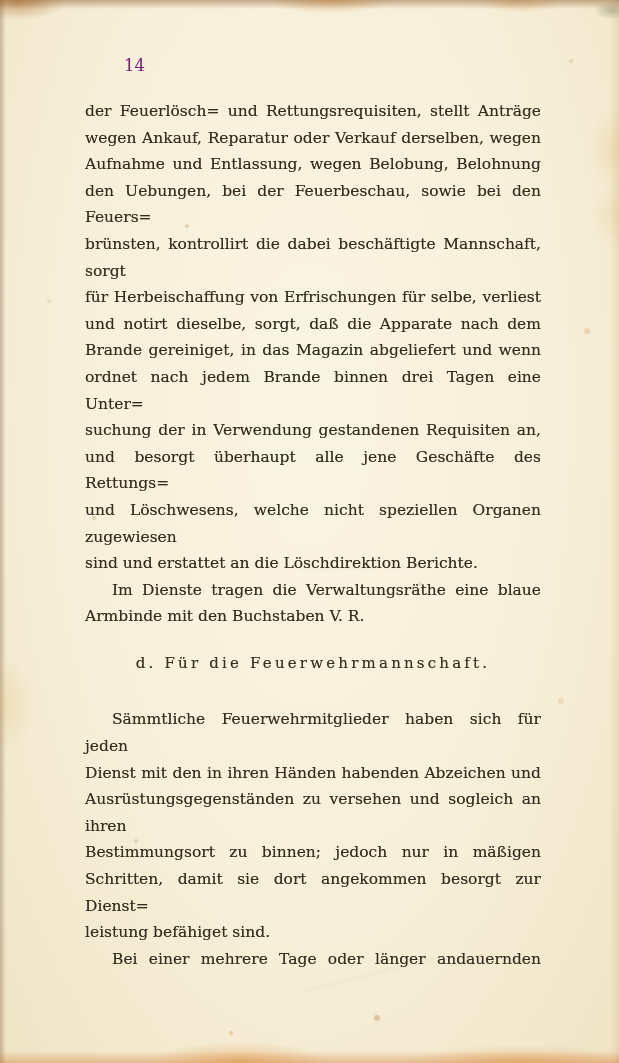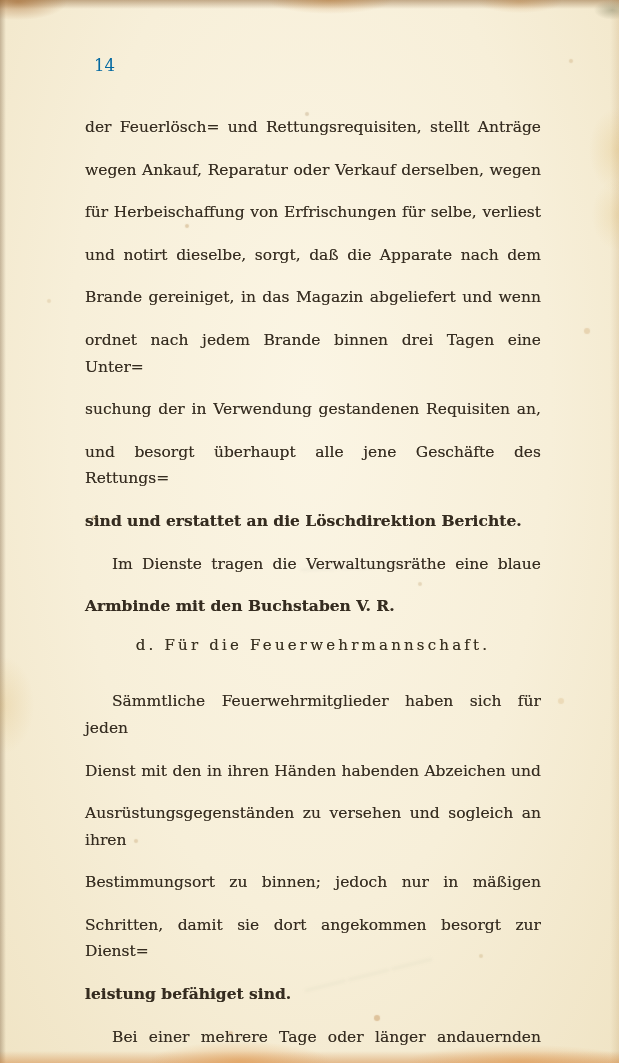--- a/index.html
+++ b/index.html
@@ -56,71 +56,75 @@
     transform: rotate(-2deg);
     font-size: 13px;
     letter-spacing: 2px;
     pointer-events: none;
   }
   .ghost.g1 { left: 300px; top: 556px; width: 200px; }
   .ghost.g2 { left: 300px; top: 945px; width: 280px; transform: rotate(-14deg); font-size: 15px; }
 
   .page-number {
     position: absolute;
-    left: 94px;
+    left: 124px;
     top: 56px;
     font-size: 16.5px;
-    color: #0369a1;
+    color: #701a75;
   }
 
   .text-block {
     position: absolute;
     left: 85px;
     top: 98px;
     width: 456px;
     color: #352c20;
     font-size: 15.5px;
     line-height: 26.6px;
     text-shadow: 0 0 .5px rgba(53,44,32,.55);
   }
 
   .paragraph { margin: 0; }
 
-  .line { text-align: justify; text-align-last: justify; margin-top: 16px; }
-  .line.flush { text-align-last: left; font-weight: bold; }
+  .line { text-align: justify; text-align-last: justify; }
+  .line.flush { text-align-last: left; }
   .line.indent { text-indent: 27px; }
 
   .heading {
     text-align: center;
     font-size: 15px;
     letter-spacing: 3.2px;
-    margin-top: 12px;
+    margin-top: 20px;
     margin-bottom: 30px;
     color: #38301f;
   }
 </style>
 </head>
 <body>
 
 <div class="speckles"></div>
 <div class="ghost g1">⸻⸻ ⸻</div>
 <div class="ghost g2">⸻⸻⸻</div>
 
 <div class="page-number">14</div>
 
 <div class="text-block">
     <div class="paragraph">
       <div class="line">der Feuerlösch= und Rettungsrequisiten, stellt Anträge</div>
       <div class="line">wegen Ankauf, Reparatur oder Verkauf derselben, wegen</div>
+      <div class="line">Aufnahme und Entlassung, wegen Belobung, Belohnung</div>
+      <div class="line">den Uebungen, bei der Feuerbeschau, sowie bei den Feuers=</div>
+      <div class="line">brünsten, kontrollirt die dabei beschäftigte Mannschaft, sorgt</div>
       <div class="line">für Herbeischaffung von Erfrischungen für selbe, verliest</div>
       <div class="line">und notirt dieselbe, sorgt, daß die Apparate nach dem</div>
       <div class="line">Brande gereiniget, in das Magazin abgeliefert und wenn</div>
       <div class="line">ordnet nach jedem Brande binnen drei Tagen eine Unter=</div>
       <div class="line">suchung der in Verwendung gestandenen Requisiten an,</div>
       <div class="line">und besorgt überhaupt alle jene Geschäfte des Rettungs=</div>
+      <div class="line">und Löschwesens, welche nicht speziellen Organen zugewiesen</div>
       <div class="line flush">sind und erstattet an die Löschdirektion Berichte.</div>
     </div>
     <div class="paragraph">
       <div class="line indent">Im Dienste tragen die Verwaltungsräthe eine blaue</div>
       <div class="line flush">Armbinde mit den Buchstaben V. R.</div>
     </div>
     <div class="heading">d. Für die Feuerwehrmannschaft.</div>
     <div class="paragraph">
       <div class="line indent">Sämmtliche Feuerwehrmitglieder haben sich für jeden</div>
       <div class="line">Dienst mit den in ihren Händen habenden Abzeichen und</div>

